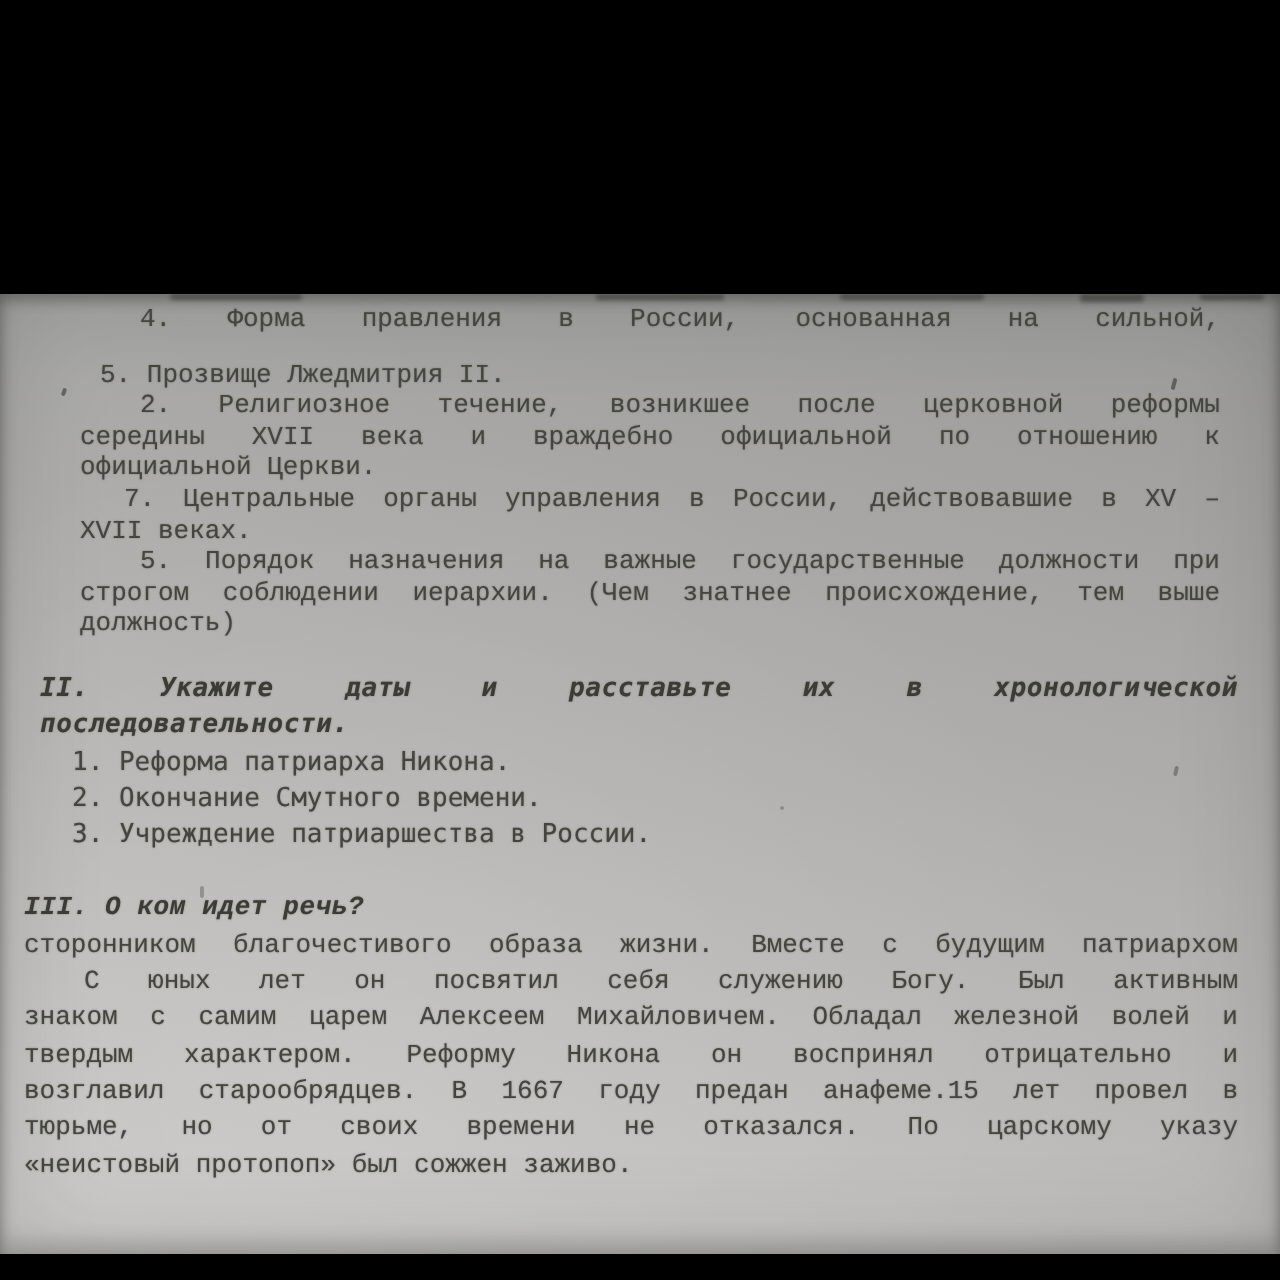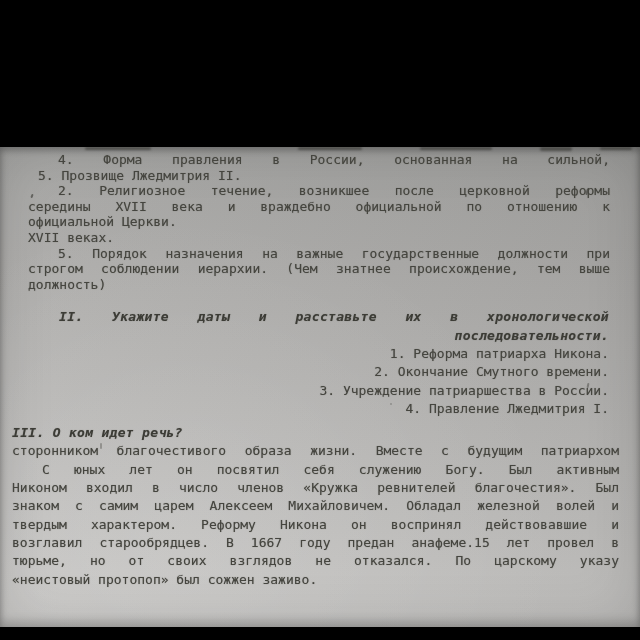--- a/index.html
+++ b/index.html
@@ -23,33 +23,33 @@
     overflow:hidden;
   }
   .doc{
     position:relative;
     padding-top:5px;
     color:#45453f;
     font-size:13px;
     text-shadow:0 0 1px rgba(80,80,72,0.55);
   }
   .sec{display:block;}
-  .sec-1{padding-left:28px;padding-right:30px;}
+  .sec-1{padding-left:40px;padding-right:30px;font-family:Liberation Mono, monospace;}
   .sec-1 .ln{line-height:15.6px;height:15.6px;}
-  .sec-2{padding-left:20px;padding-right:31px;margin-top:16px;margin-left:39px;}
-  .sec-2 .ln{line-height:18.3px;height:18.3px;text-align:right;}
-  .sec-3{padding-left:12px;padding-right:21px;margin-top:6px;}
+  .sec-2{padding-left:20px;padding-right:21px;margin-top:16px;}
+  .sec-2 .ln{line-height:18.3px;height:18.3px;}
+  .sec-3{padding-left:12px;padding-right:21px;margin-top:18px;font-family:Liberation Mono, monospace;}
   .sec-3 .ln{line-height:18.3px;height:18.3px;}
   .ln{white-space:nowrap;overflow:visible;}
   .j{white-space:normal;text-align:justify;text-align-last:justify;}
   .bi{font-style:italic;font-weight:700;color:#3c3c36;letter-spacing:0.3px;}
   .ind30{padding-left:30px;}
   .ind22{padding-left:22px;}
   .ind16{padding-left:16px;}
-  .ind10{padding-left:10px;}
+  .ind10{padding-left:10px;margin-top:12px;}
   
   .smudge{position:absolute;background:rgba(45,45,42,0.55);filter:blur(1px);border-radius:2px;}
   .speck{position:absolute;background:rgba(55,55,50,0.6);border-radius:1px;}
 </style>
 </head>
 <body>
 
 <div class="photo">
 
   <div class="smudge" style="left:85px;top:0;width:66px;height:3px;"></div>
@@ -65,41 +65,40 @@
   <div class="speck" style="left:100px;top:296px;width:2px;height:6px;opacity:.55;"></div>
 
   <div class="doc">
 
     <div class="sec sec-1">
       <div class="ln j ind30">4. Форма правления в России, основанная на сильной,</div>
       <div class="ln ind10">5. Прозвище Лжедмитрия II.</div>
       <div class="ln j ind30">2. Религиозное течение, возникшее после церковной реформы</div>
       <div class="ln j">середины XVII века и враждебно официальной по отношению к</div>
       <div class="ln">официальной Церкви.</div>
+      <div class="ln j ind22">7. Центральные органы управления в России, действовавшие в XV –</div>
       <div class="ln">XVII веках.</div>
       <div class="ln j ind30">5. Порядок назначения на важные государственные должности при</div>
       <div class="ln j">строгом соблюдении иерархии. (Чем знатнее происхождение, тем выше</div>
       <div class="ln">должность)</div>
     </div>
 
     <div class="sec sec-2">
       <div class="ln j bi">II. Укажите даты и расставьте их в хронологической</div>
       <div class="ln bi">последовательности.</div>
       <div class="ln ind16">1. Реформа патриарха Никона.</div>
       <div class="ln ind16">2. Окончание Смутного времени.</div>
       <div class="ln ind16">3. Учреждение патриаршества в России.</div>
-      <div class="ln ind16">4. Правление Лжедмитрия I.</div>
     </div>
 
     <div class="sec sec-3">
       <div class="ln bi">III. О ком идет речь?</div>
       <div class="ln j">сторонником благочестивого образа жизни. Вместе с будущим патриархом</div>
       <div class="ln j ind30">С юных лет он посвятил себя служению Богу. Был активным</div>
-      <div class="ln j">Никоном входил в число членов «Кружка ревнителей благочестия». Был</div>
       <div class="ln j">знаком с самим царем Алексеем Михайловичем. Обладал железной волей и</div>
-      <div class="ln j">твердым характером. Реформу Никона он воспринял действовавшие и</div>
+      <div class="ln j">твердым характером. Реформу Никона он воспринял отрицательно и</div>
       <div class="ln j">возглавил старообрядцев. В 1667 году предан анафеме.15 лет провел в</div>
-      <div class="ln j">тюрьме, но от своих взглядов не отказался. По царскому указу</div>
+      <div class="ln j">тюрьме, но от своих времени не отказался. По царскому указу</div>
       <div class="ln">«неистовый протопоп» был сожжен заживо.</div>
     </div>
 
   </div>
 </div>
 
 </body></html>

